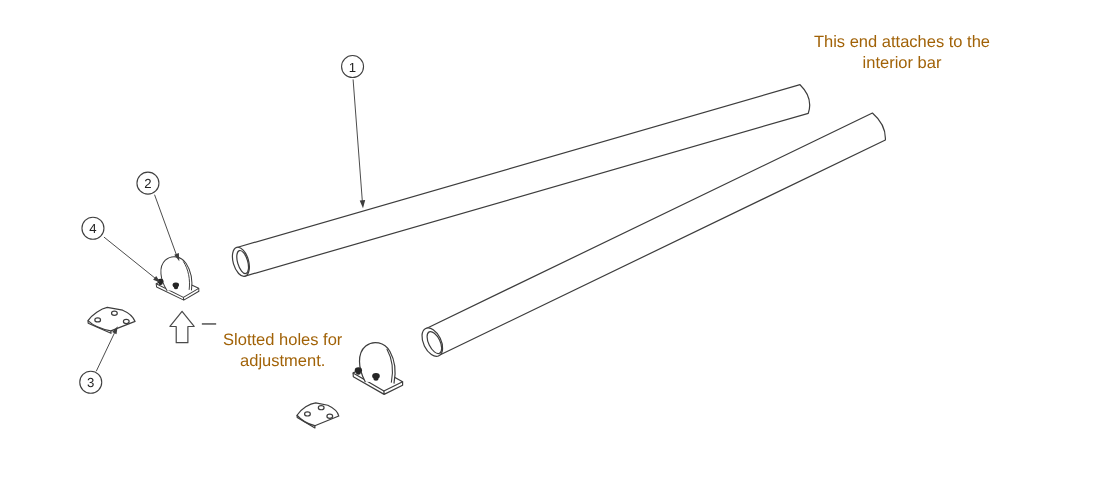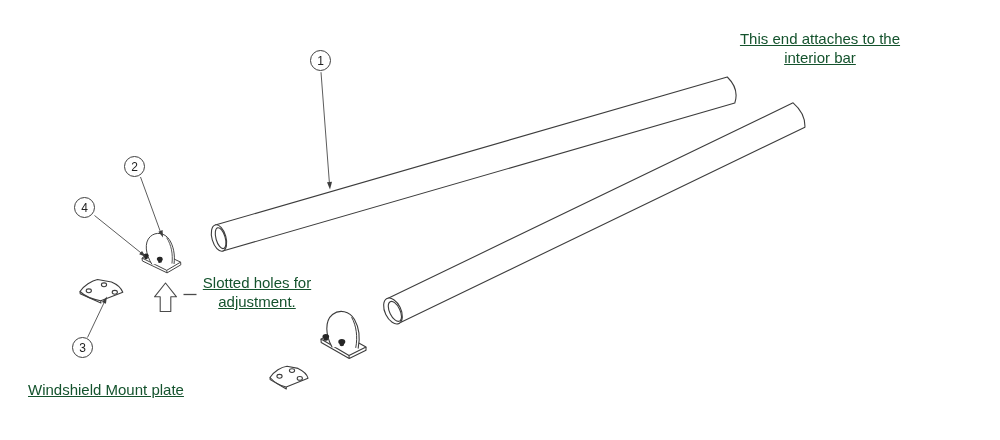--- a/index.html
+++ b/index.html
@@ -11,22 +11,21 @@
     font-family: "Liberation Sans", sans-serif;
     color: #1b1b1b;
     overflow: hidden;
   }
   .canvas svg { position: absolute; left: 0; top: 0; }
   .lbl {
     position: absolute;
     font-size: 15px;
     line-height: 19px;
     white-space: pre-line;
-    color: #14532d;
-    text-decoration: underline;
+    color: #a16207;
   }
   .lbl.center { text-align: center; }
   .callout {
     position: absolute;
     width: 21px;
     height: 21px;
     border: 1px solid #3f3f3f;
     border-radius: 50%;
     background: #ffffff;
     display: flex;
@@ -122,18 +121,17 @@
   <div class="callout" style="left:310px; top:50px;">1</div>
   <div class="callout" style="left:124px; top:156px;">2</div>
   <div class="callout" style="left:72px;  top:337px;">3</div>
   <div class="callout" style="left:74px;  top:197px;">4</div>
 
 
   <div class="lbl center" style="left:720px; top:29px; width:200px;">This end attaches to the
 interior bar</div>
 
 
-  <div class="lbl center" style="left:177px; top:273px; width:160px;">Slotted holes for
+  <div class="lbl center" style="left:177px; top:300px; width:160px;">Slotted holes for
 adjustment.</div>
 
-  <div class="lbl" style="left:28px; top:380px;">Windshield Mount plate</div>
 
 </div>
 
 </body></html>

